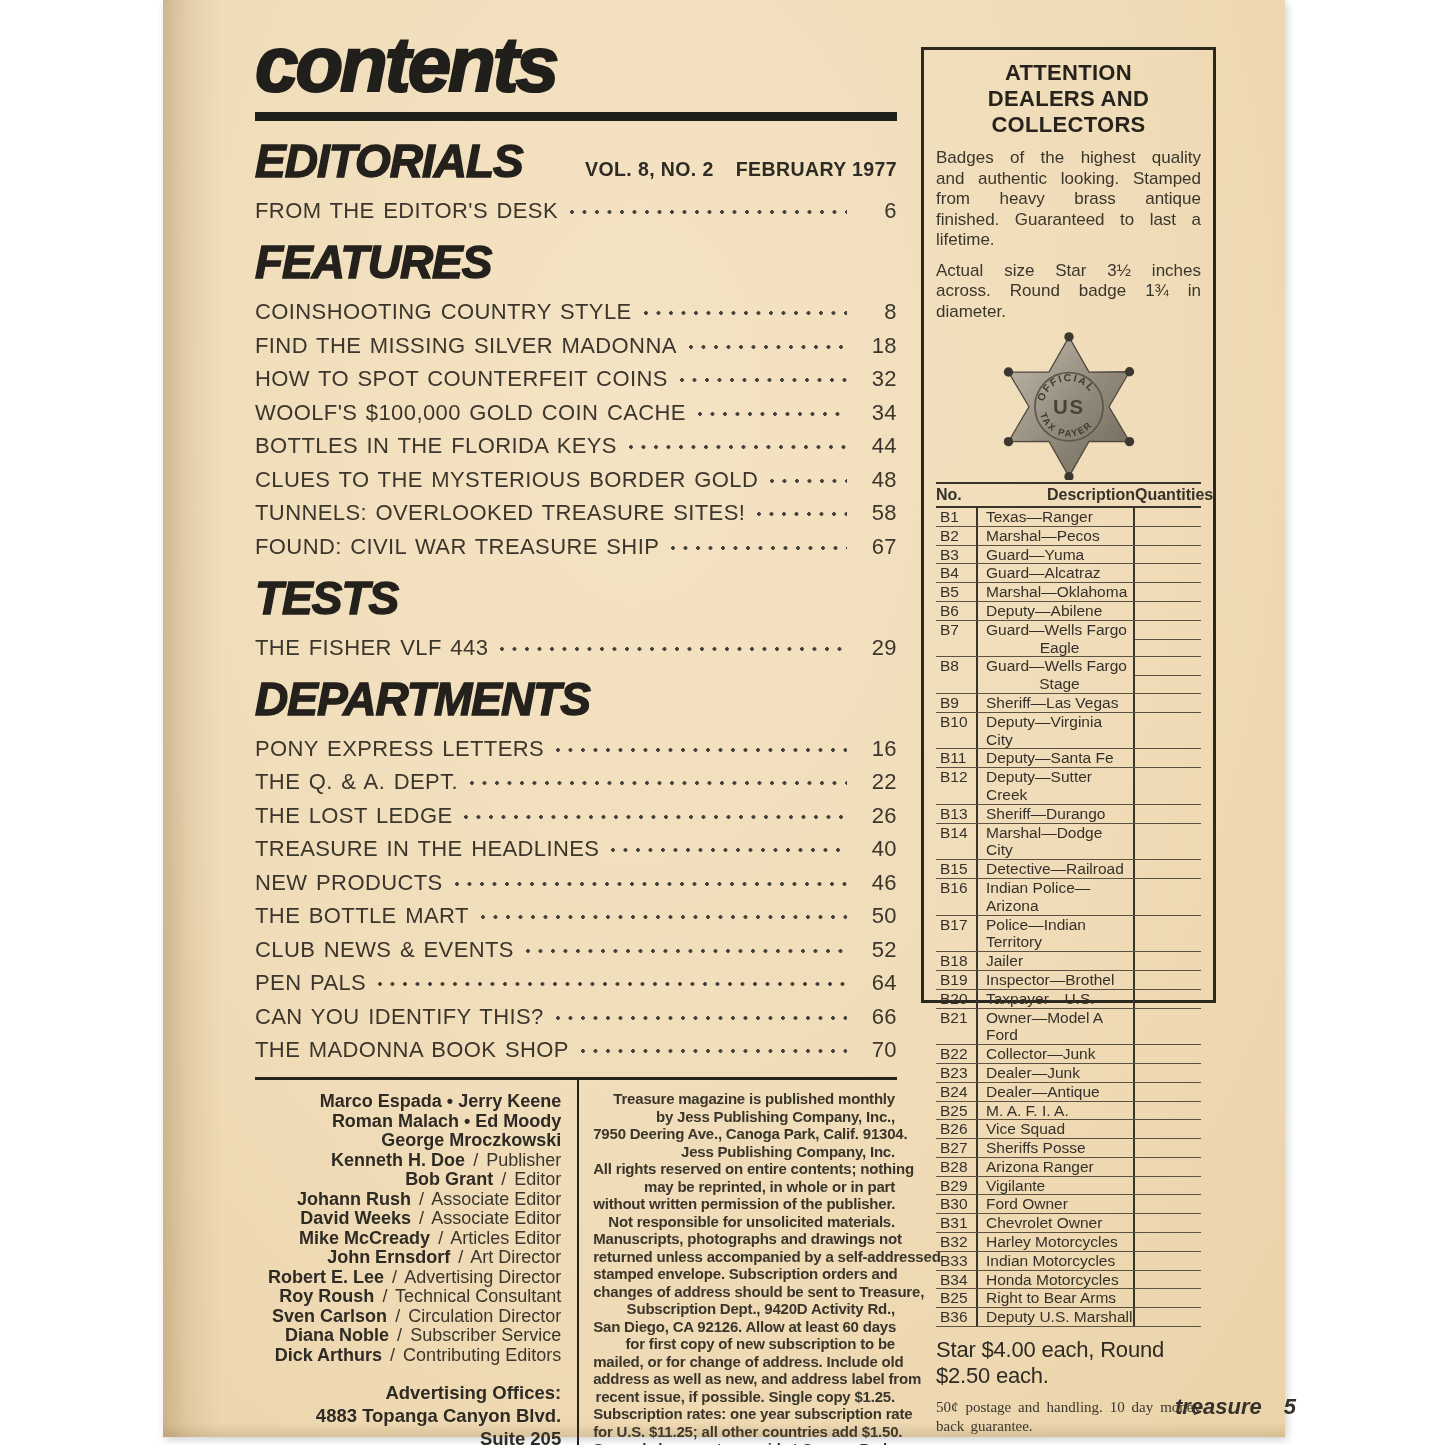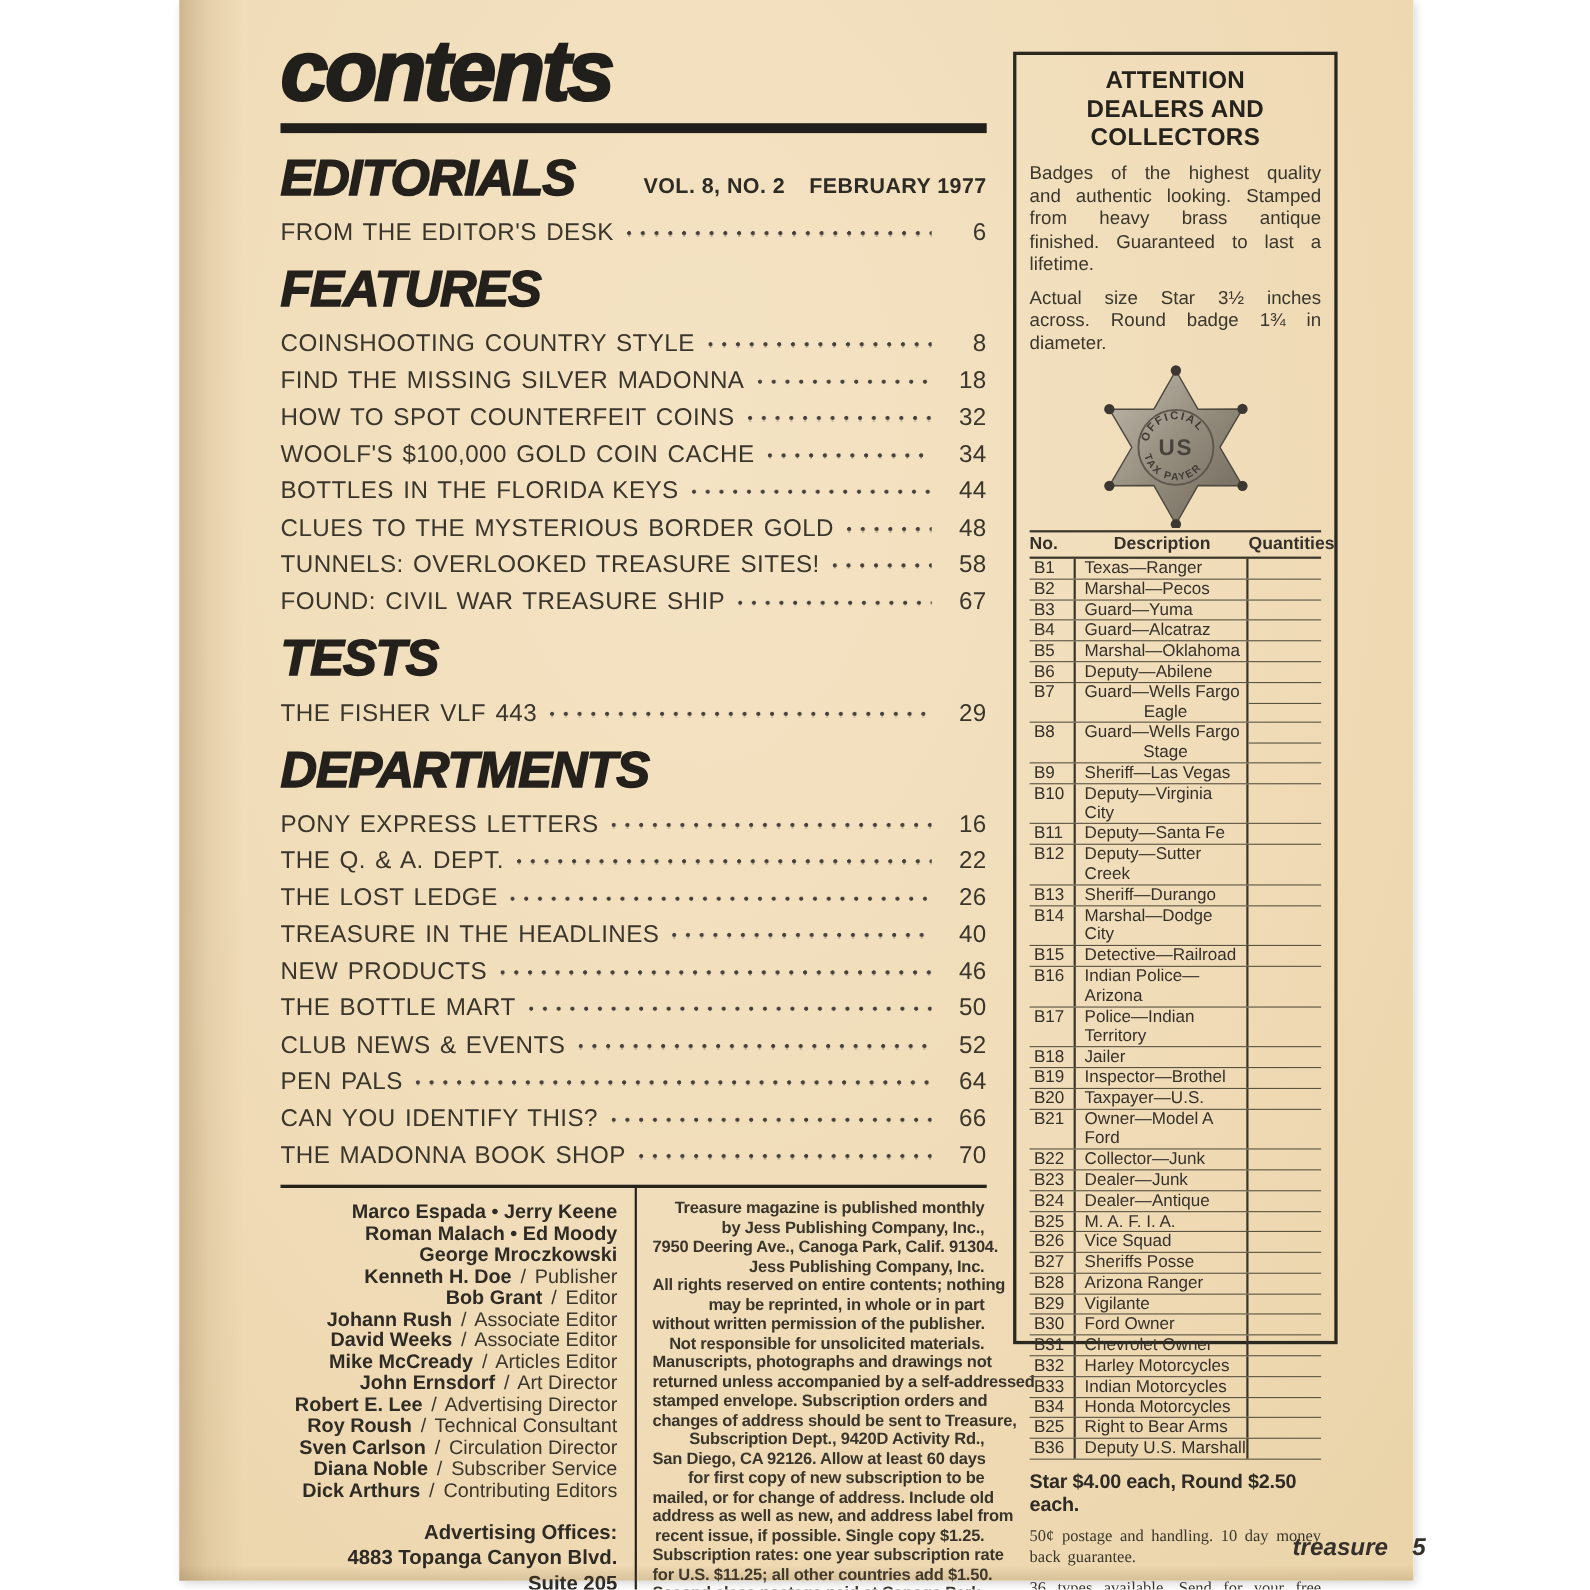--- a/index.html
+++ b/index.html
@@ -74,52 +74,52 @@
   .adv-head{font-size:18.5px;line-height:23px;}
   .adv-line{font-size:18.5px;line-height:23px;font-weight:bold;}
   .pub-col{
     width:49.5%;padding:10px 2px 0 14px;text-align:right;
     font-size:15px;line-height:17.5px;font-weight:bold;color:#3a352b;letter-spacing:-.2px;
   }
   .pub-line{white-space:nowrap;}
 
   
   .sidebar{
-    position:absolute;left:758px;top:47px;width:295px;height:1175px;
+    position:absolute;left:758px;top:47px;width:295px;height:956px;
     border:3px solid #2b2820;padding:10px 12px;color:#33302a;
   }
   .ad-title{text-align:center;font-weight:bold;font-size:22px;line-height:26px;color:#26231d;letter-spacing:.3px;}
   .ad-para{
     margin:10px 0 0 0;font-size:17px;line-height:20.5px;text-align:justify;
     word-spacing:3px;color:#3a362c;
   }
   .badge-wrap{margin:8px auto 2px auto;width:176px;height:150px;}
   .badge-wrap svg{width:176px;height:150px;display:block;}
 
   .ad-table{margin-top:2px;font-size:15.5px;color:#35312a;}
   .ad-thead{
     display:grid;grid-template-columns:42px 1fr 66px;
     font-weight:bold;font-size:16px;line-height:22px;
     border-top:2px solid #3a352b;border-bottom:2.5px solid #3a352b;
   }
-  .ad-thead .h-desc{text-align:center;}
+  .ad-thead .h-desc{text-align:right;}
   .ad-thead .h-qty{text-align:right;}
   .ad-row{
     display:grid;grid-template-columns:42px 1fr 66px;
     border-bottom:1.5px solid #5a5342;line-height:17.8px;min-height:18px;
   }
   .cell-no{padding-left:4px;border-right:2px solid #3a352b;}
   .cell-desc{padding-left:8px;border-right:2px solid #3a352b;}
   .desc2{display:block;text-align:center;}
   .desc2:empty{display:none;}
   .cell-qty{position:relative;}
   .qty-mid{display:none;position:absolute;left:0;right:0;top:50%;border-top:1.5px solid #5a5342;}
   .ad-row.two .qty-mid{display:block;}
 
-  .price-line{margin-top:10px;font-size:18px;font-weight:bold;color:#2e2a24;letter-spacing:-.2px;}
+  .price-line{margin-top:10px;font-size:22px;font-weight:normal;color:#2e2a24;letter-spacing:-.2px;}
   .note{margin:9px 0 0 0;font-size:15px;line-height:19px;text-align:justify;word-spacing:2.5px;color:#3a362c;font-family:Liberation Serif, serif;}
 
   
   .footer{
     position:absolute;left:1012px;top:1394px;display:flex;gap:22px;
     font-style:italic;font-weight:bold;font-size:22px;color:#35312a;
   }
 </style>
 </head>
 <body>

